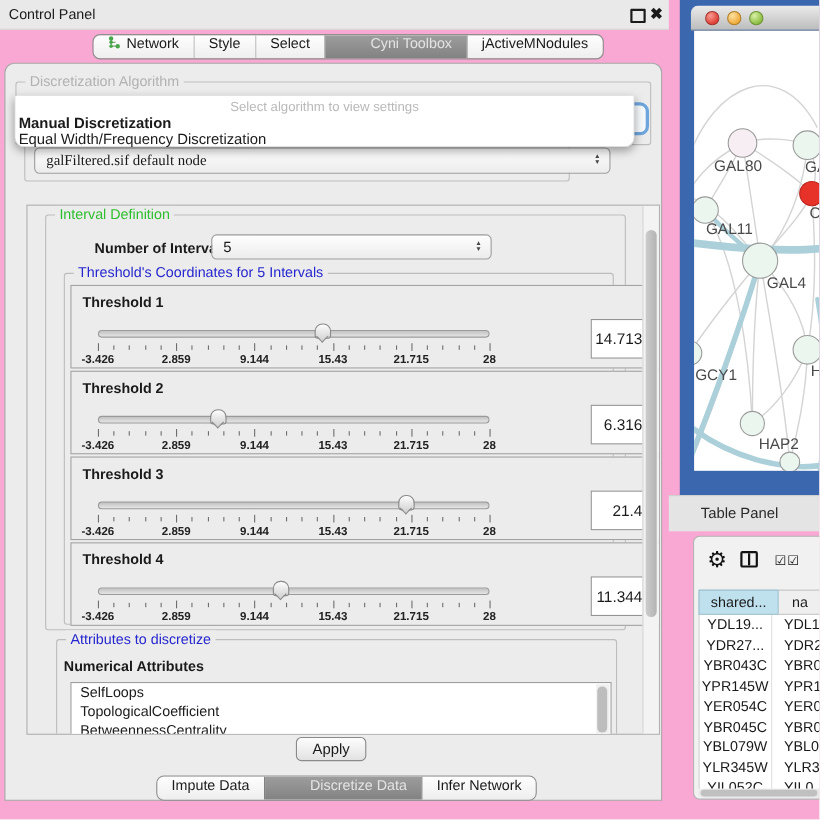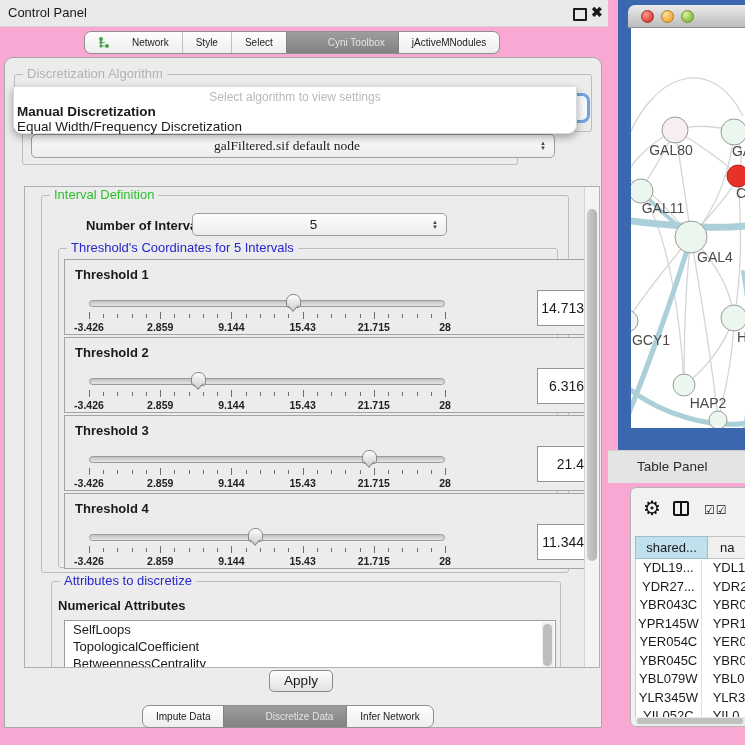--- a/index.html
+++ b/index.html
@@ -8,35 +8,35 @@
   .abs{position:absolute;}
 
   
   .titlebar{left:0;top:0;width:608px;height:26px;background:#e9e9e9;border-bottom:1px solid #d6d6d6;}
   .titlebar .title{position:absolute;left:8px;top:5px;font-size:13px;}
   .min-icon{position:absolute;left:573px;top:8px;width:10px;height:9px;border:2px solid #1a1a1a;border-radius:1px;}
   .close-icon{position:absolute;left:591px;top:4px;font-size:14px;font-weight:bold;color:#1a1a1a;}
 
   
   .tabbar{display:flex;height:23px;border:1.5px solid #8f8f8f;border-radius:7px;overflow:hidden;background:linear-gradient(#fefefe,#eeeeee);box-sizing:border-box;}
-  .tab{padding:0 13px;display:flex;align-items:center;gap:22px;font-size:10px;color:#1a1a1a;white-space:nowrap;}
+  .tab{padding:0 13px;display:flex;align-items:flex-start;gap:5px;font-size:13px;color:#1a1a1a;white-space:nowrap;}
   .tab + .tab{border-left:1px solid #c0c0c0;}
   .tab.sel{background:linear-gradient(#9d9d9d,#828282);color:#e4e4e4;border-left-color:#828282;padding-left:41px;}
   .tab.sel + .tab{border-left-color:#828282;}
 
   
   .panel-body{left:4px;top:57px;width:598px;height:671px;background:#ececec;border:1px solid #a8a8a8;border-radius:9px 9px 0 0;box-sizing:border-box;}
 
   .grp{position:absolute;border:1px solid #bdbdbd;border-radius:3px;box-sizing:border-box;}
   .grp-label{position:absolute;top:-9px;left:8px;background:#ececec;padding:0 4px;font-size:13px;}
   .lbl-green{color:#2fbe2f;text-align:right;}
   .lbl-blue{color:#2626ce;}
   .lbl-dim{color:#b2b2b2;}
 
-  .combo{position:absolute;background:linear-gradient(#fefefe,#ececec);border:1px solid #9e9e9e;border-radius:5px;box-sizing:border-box;display:flex;align-items:center;padding:0 22px 0 10px;font-size:13.5px;justify-content:center;}
+  .combo{position:absolute;background:linear-gradient(#fefefe,#ececec);border:1px solid #9e9e9e;border-radius:5px;box-sizing:border-box;display:flex;align-items:center;padding:0 22px 0 10px;font-size:13.5px;}
   .stepper{position:absolute;right:8px;top:50%;transform:translateY(-50%);display:flex;flex-direction:column;line-height:5px;font-size:6px;color:#444;}
 
   
   .focus-ring{left:546px;top:93px;width:44px;height:30px;border:3px solid #6da5dc;border-radius:8px;background:#f7fafd;box-sizing:border-box;}
 
   
   .dropdown{left:13px;top:87px;width:564px;height:47px;background:#ffffff;border:1px solid #d9d9d9;border-top:none;border-radius:0 0 9px 9px;box-shadow:0 3px 9px rgba(0,0,0,0.35);z-index:6;box-sizing:border-box;}
   .dd-prompt{position:absolute;left:0;right:0;top:3px;text-align:center;color:#b9b9b9;font-size:12px;}
   .dd-item{position:absolute;left:3px;font-size:13.5px;white-space:nowrap;}
   .dd-item.b{font-weight:bold;}

